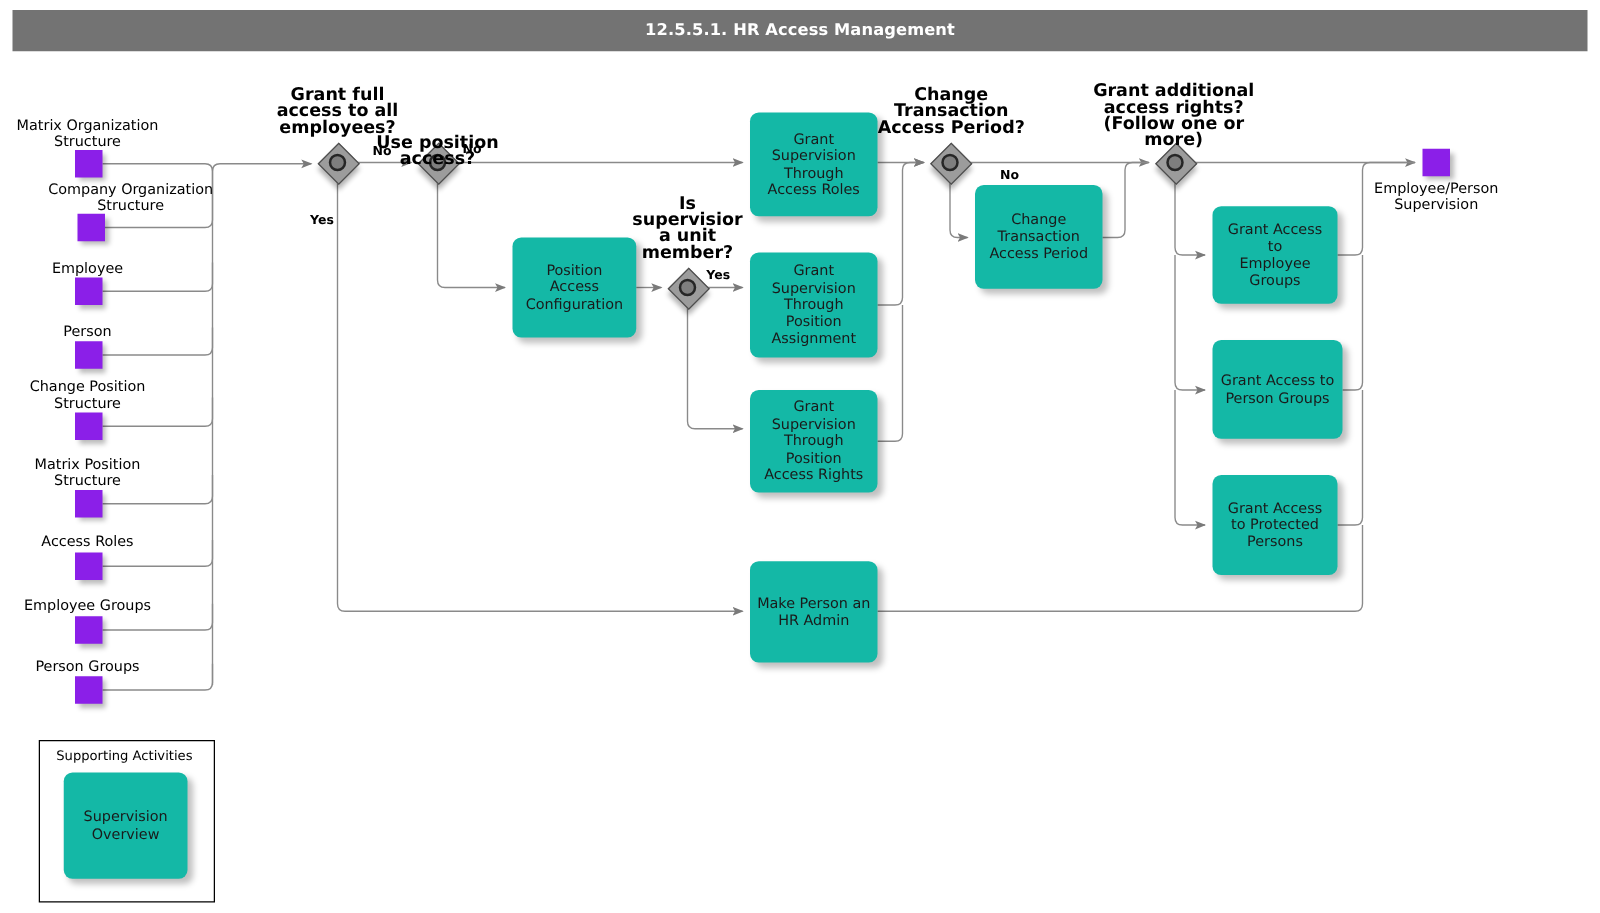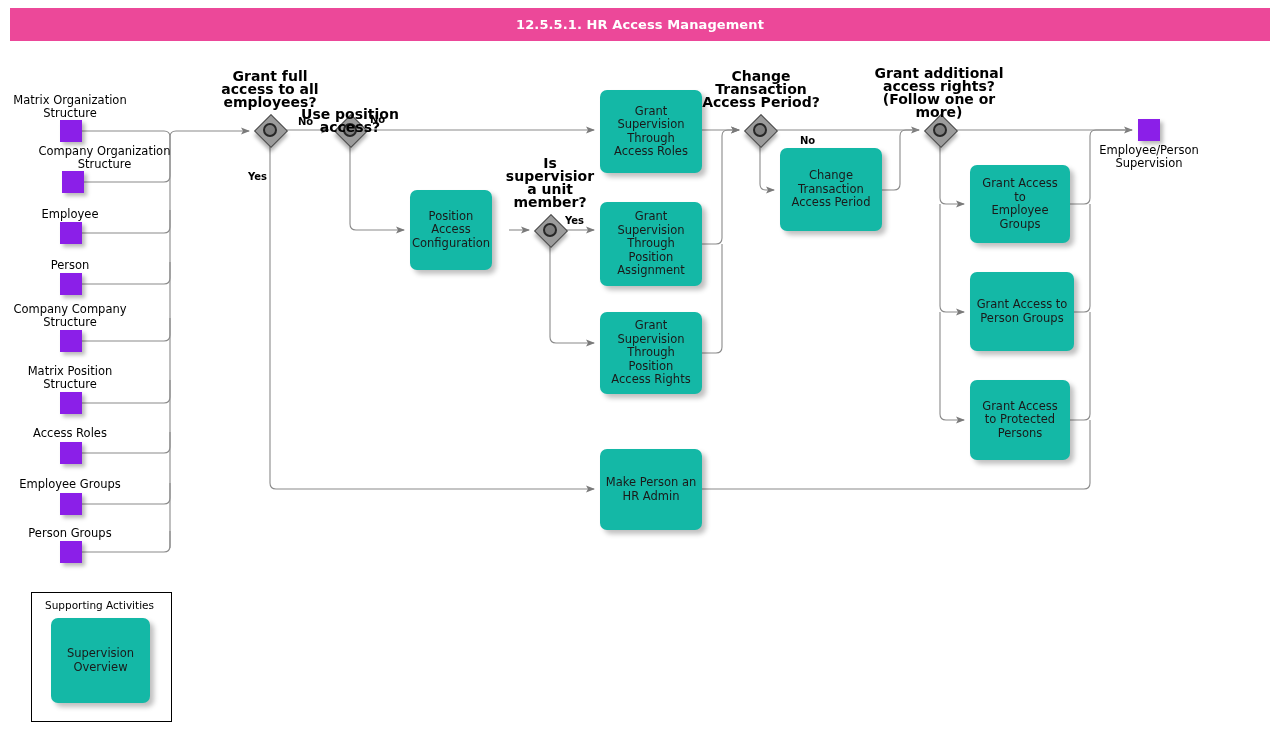--- a/index.html
+++ b/index.html
@@ -20,21 +20,21 @@
     overflow: hidden;
   }
 
   
   .titlebar {
     position: absolute;
     left: 10px;
     top: 8px;
     width: 1260px;
     height: 33px;
-    background: #ec4899;
+    background: #737373;
     display: flex;
     align-items: center;
     justify-content: center;
   }
   .titlebar .title-text {
     color: #ffffff;
     font-family: "DejaVu Sans", sans-serif;
     font-size: 13px;
     font-weight: bold;
     letter-spacing: 0.1px;
@@ -219,21 +219,21 @@
     <div class="dataobj-label" style="left:0px;   top:145px; width:145px;margin-left:32px;">Company Organization
 Structure</div>
 
     <div class="dataobj" style="left:60px;  top:222px;"></div>
     <div class="dataobj-label" style="left:0px;   top:208px; width:140px;">Employee</div>
 
     <div class="dataobj" style="left:60px;  top:273px;"></div>
     <div class="dataobj-label" style="left:0px;   top:259px; width:140px;">Person</div>
 
     <div class="dataobj" style="left:60px;  top:330px;"></div>
-    <div class="dataobj-label" style="left:0px;   top:303px; width:140px;">Company Company
+    <div class="dataobj-label" style="left:0px;   top:303px; width:140px;">Change Position
 Structure</div>
 
     <div class="dataobj" style="left:60px;  top:392px;"></div>
     <div class="dataobj-label" style="left:0px;   top:365px; width:140px;">Matrix Position
 Structure</div>
 
     <div class="dataobj" style="left:60px;  top:442px;"></div>
     <div class="dataobj-label" style="left:0px;   top:427px; width:140px;">Access Roles</div>
 
     <div class="dataobj" style="left:60px;  top:493px;"></div>
@@ -290,21 +290,21 @@
   <div class="edge-label" style="left:298px; top:115px;">No</div>
   <div class="edge-label" style="left:370px; top:113px;">No</div>
   <div class="edge-label" style="left:248px; top:170px;">Yes</div>
   <div class="edge-label" style="left:565px; top:214px;">Yes</div>
   <div class="edge-label" style="left:800px; top:134px;">No</div>
 
   <div class="task" style="left:600px; top:90px;  width:102px; height:83px;">Grant
 Supervision
 Through
 Access Roles</div>
-  <div class="task" style="left:410px; top:190px; width:82px;  height:80px;">Position
+  <div class="task" style="left:410px; top:190px; width:99px;  height:80px;">Position
 Access
 Configuration</div>
   <div class="task" style="left:600px; top:202px; width:102px; height:84px;">Grant
 Supervision
 Through Position
 Assignment</div>
   <div class="task" style="left:600px; top:312px; width:102px; height:82px;">Grant
 Supervision
 Through Position
 Access Rights</div>

